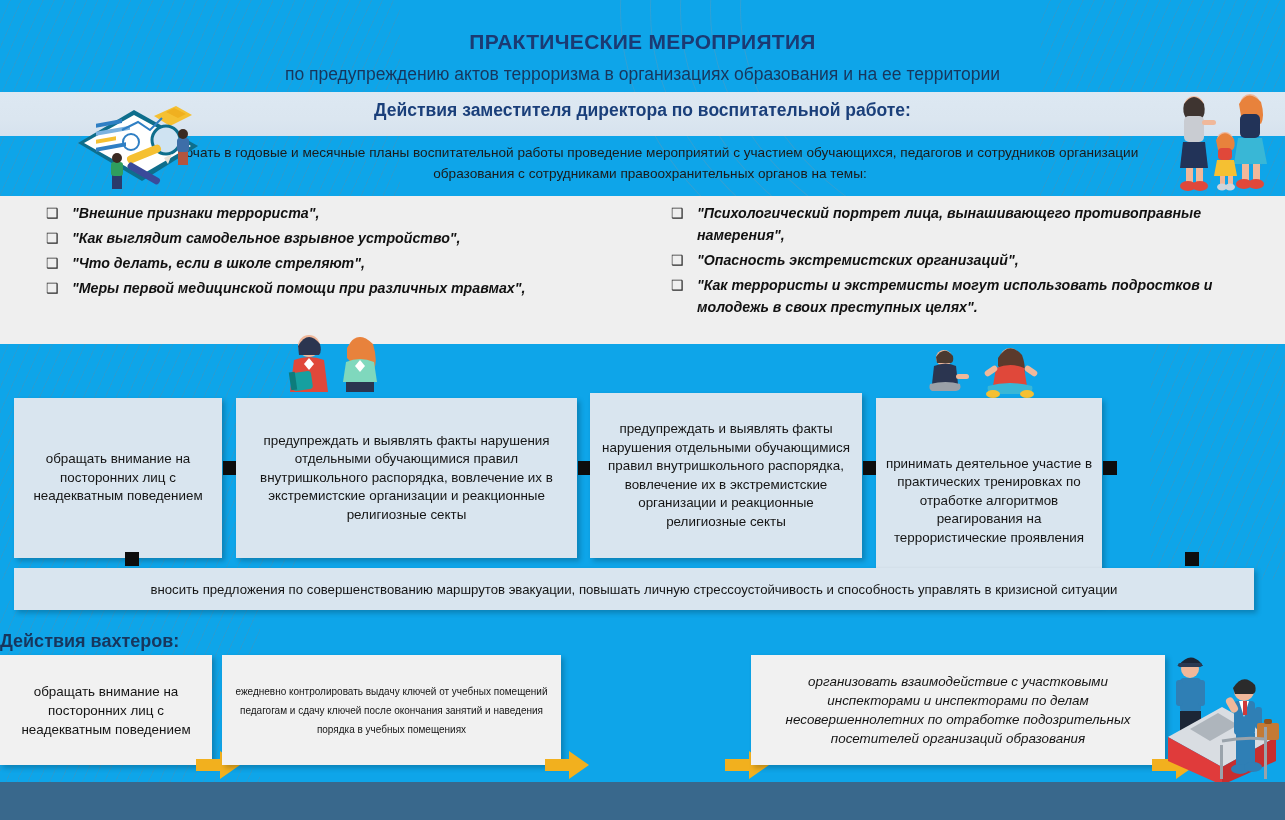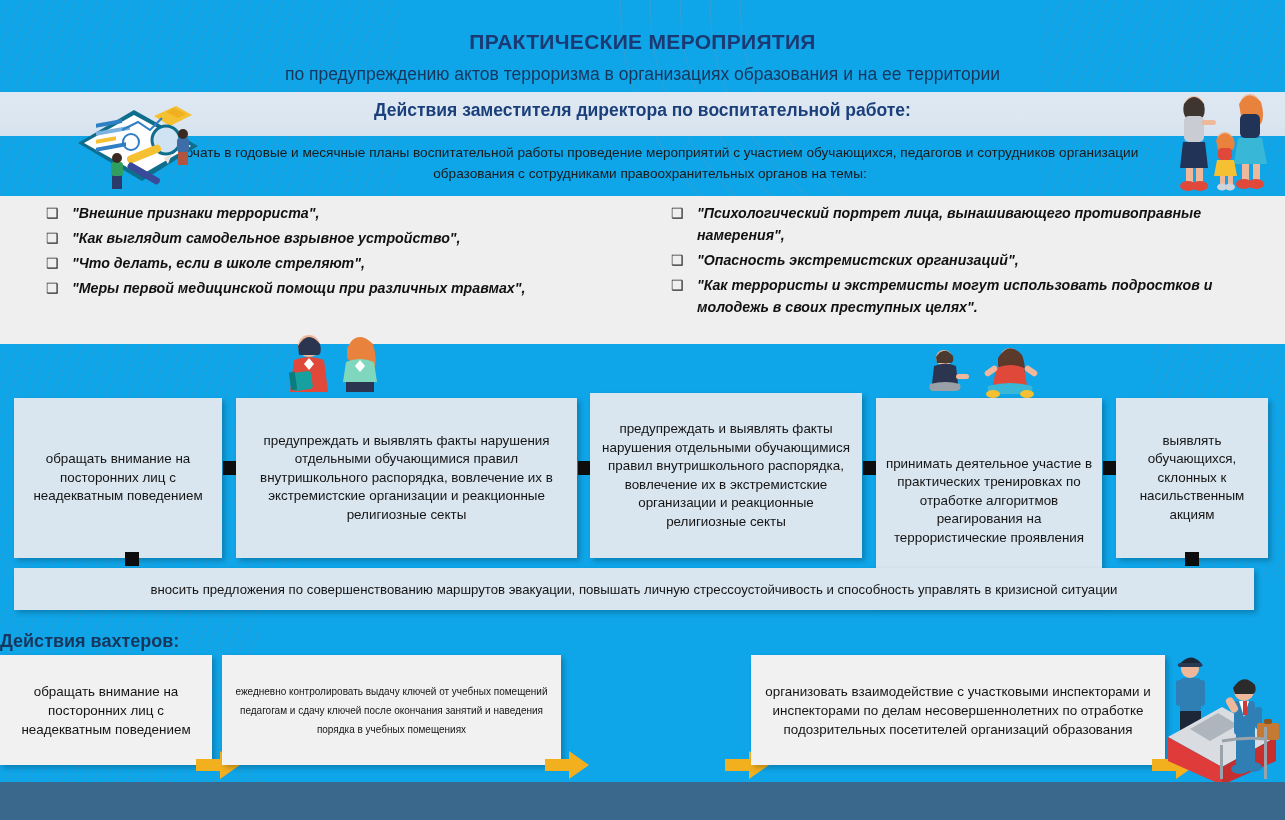--- a/index.html
+++ b/index.html
@@ -321,21 +321,20 @@
 
   <div class="card-blue" style="left:236px;top:398px;width:341px;height:160px;font-size:13.4px;">предупреждать и выявлять факты нарушения отдельными обучающимися правил внутришкольного распорядка, вовлечение их в экстремистские организации и реакционные религиозные секты</div>
   <div class="conn" style="left:578px;top:461px;"></div>
 
   <div class="card-blue" style="left:590px;top:393px;width:272px;height:165px;font-size:13.4px;">предупреждать и выявлять факты нарушения отдельными обучающимися правил внутришкольного распорядка, вовлечение их в экстремистские организации и реакционные религиозные секты</div>
   <div class="conn" style="left:863px;top:461px;"></div>
 
   <div class="card-blue" style="left:876px;top:398px;width:226px;height:206px;font-size:13.4px;">принимать деятельное участие в практических тренировках по отработке алгоритмов реагирования на террористические проявления</div>
   <div class="conn" style="left:1103px;top:461px;"></div>
 
-  <div class="card-blue" style="left:1116px;top:398px;width:152px;height:160px;font-size:13.4px;">выявлять обучающихся, склонных к насильственным акциям</div>
 
   <div class="conn" style="left:125px;top:552px;"></div>
   <div class="conn" style="left:1185px;top:552px;"></div>
 
   <div class="wide-blue">вносить предложения по совершенствованию маршрутов эвакуации, повышать личную стрессоустойчивость и способность управлять в кризисной ситуации</div>
 
   <div class="sec3-head">Действия вахтеров:</div>
 
   <div class="card-gray" style="left:0px;top:655px;width:212px;height:110px;font-size:13.4px;">обращать внимание на посторонних лиц с неадекватным поведением</div>
   <div class="arrow" style="left:196px;top:750px;">
@@ -350,21 +349,21 @@
         <polygon points="0,9 24,9 24,1 44,15 24,29 24,21 0,21" fill="#f2b01e"></polygon>
       </svg>
   </div>
 
   <div class="arrow" style="left:725px;top:750px;">
     <svg viewBox="0 0 44 30">
         <polygon points="0,9 24,9 24,1 44,15 24,29 24,21 0,21" fill="#f2b01e"></polygon>
       </svg>
   </div>
 
-  <div class="card-gray" style="left:751px;top:655px;width:414px;height:110px;font-size:13.4px;">организовать взаимодействие с участковыми инспекторами и инспекторами по делам несовершеннолетних по отработке подозрительных посетителей организаций образования</div>
+  <div class="card-gray" style="left:751px;top:655px;width:414px;height:110px;font-size:13.4px;font-style:italic;">организовать взаимодействие с участковыми инспекторами и инспекторами по делам несовершеннолетних по отработке подозрительных посетителей организаций образования</div>
   <div class="arrow" style="left:1152px;top:750px;">
     <svg viewBox="0 0 44 30">
         <polygon points="0,9 24,9 24,1 44,15 24,29 24,21 0,21" fill="#f2b01e"></polygon>
       </svg>
   </div>
 
   <div class="ill" style="left:1160px;top:645px;">
     <svg width="125" height="140" viewBox="0 0 125 140">
       <g>
 

